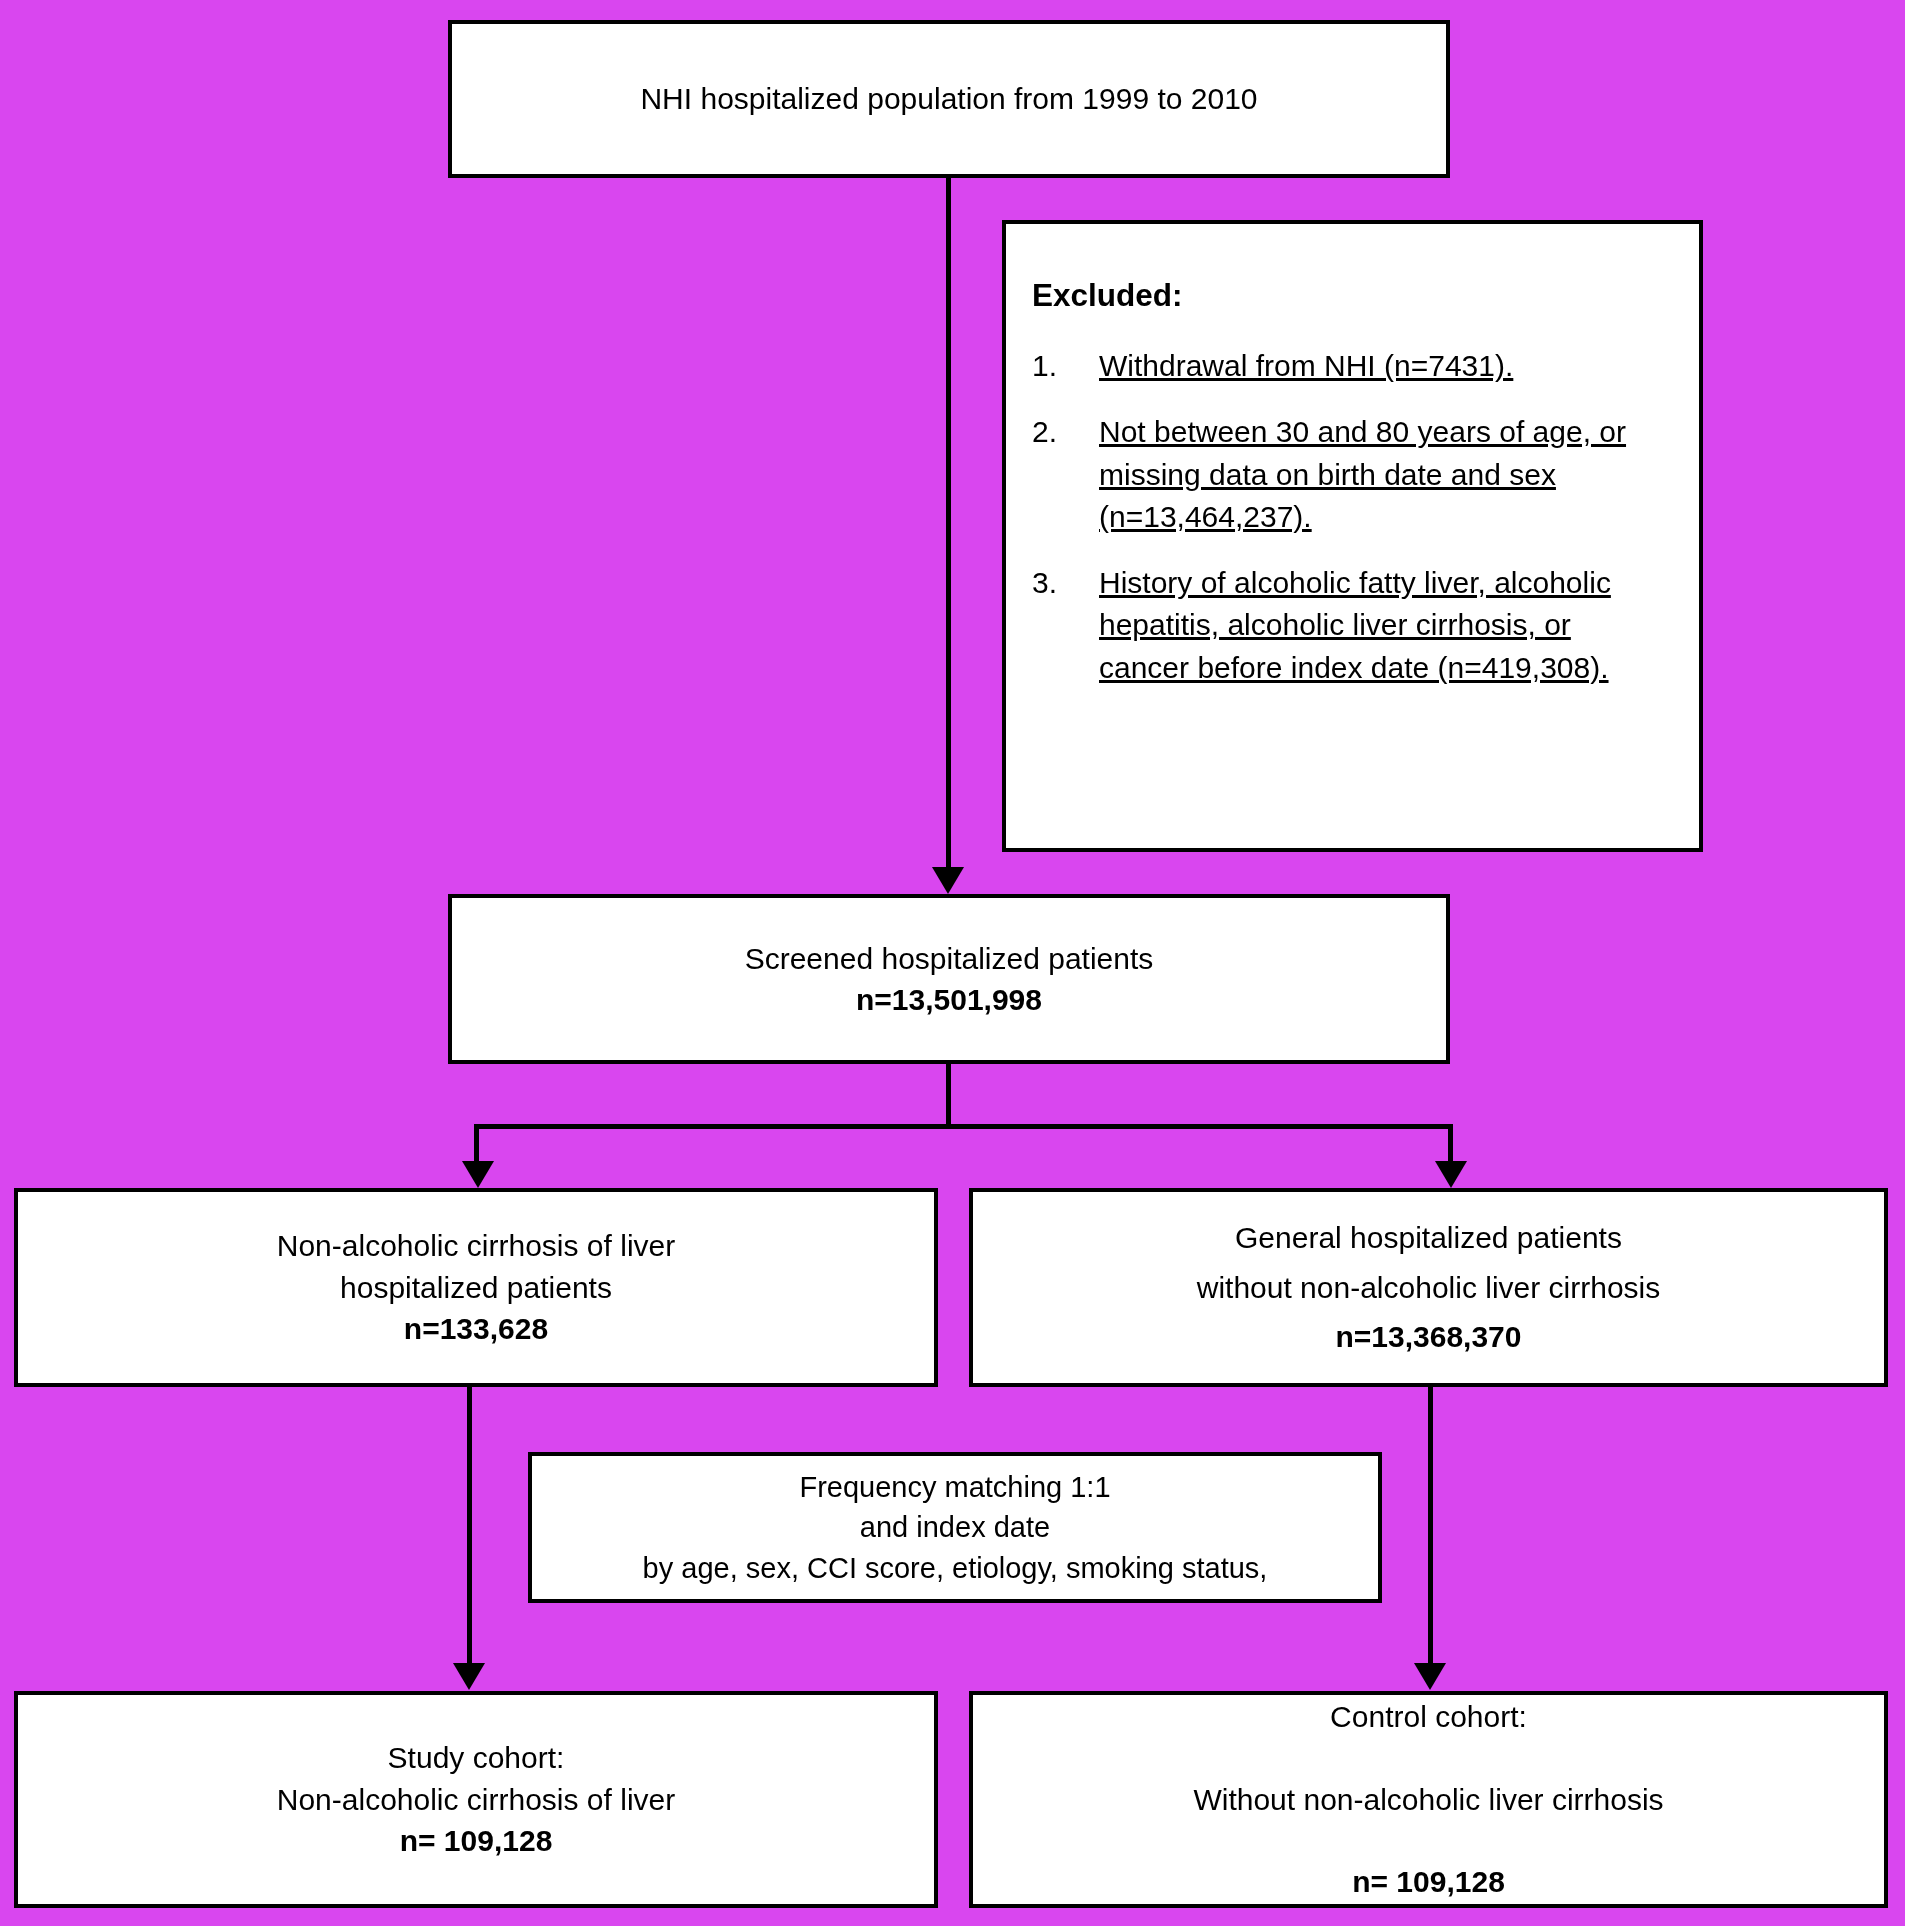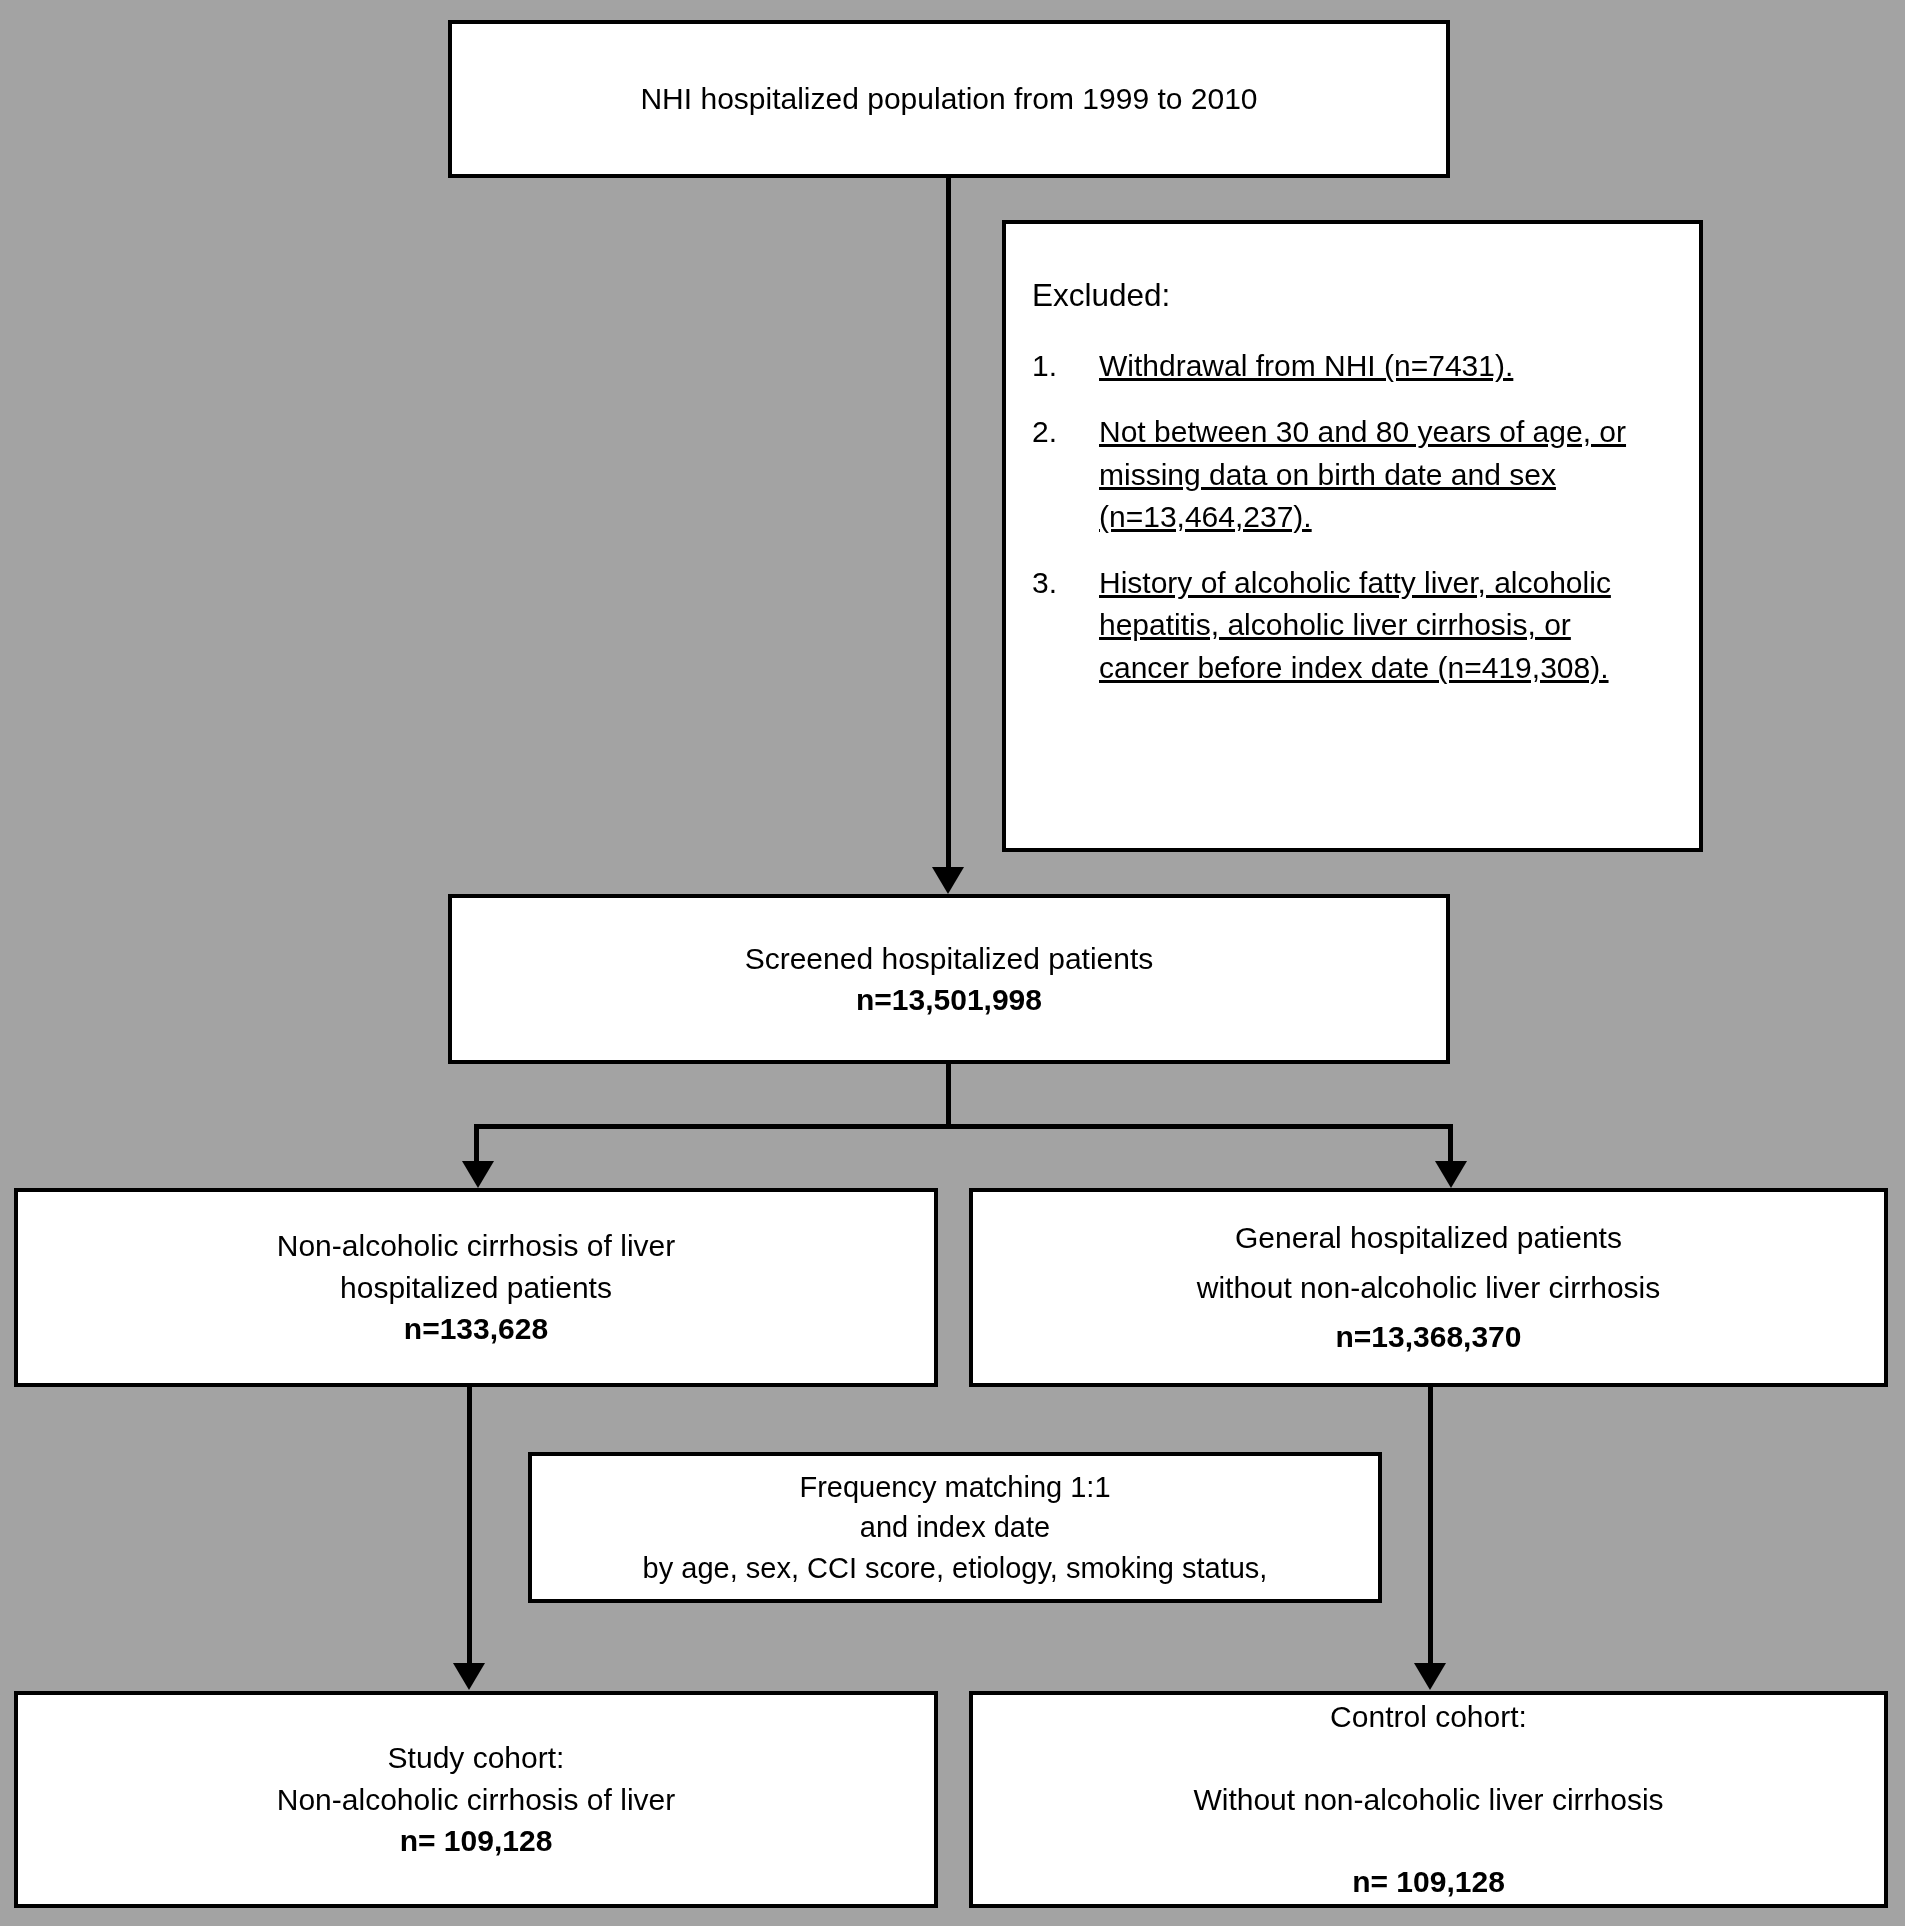--- a/index.html
+++ b/index.html
@@ -8,21 +8,21 @@
     background: #ffffff;
   }
   body {
     font-family: "Liberation Sans", sans-serif;
     color: #000000;
   }
   #canvas {
     position: relative;
     width: 1906px;
     height: 1926px;
-    background: #a3a3a3;
+    background: #d946ef;
     overflow: hidden;
   }
   .box {
     position: absolute;
     box-sizing: border-box;
     border: 4.5px solid #000000;
     background: #ffffff;
     display: flex;
     flex-direction: column;
     align-items: center;
@@ -40,21 +40,21 @@
                      align-items: flex-start; justify-content: flex-start;
                      text-align: left; padding: 50px 30px 0 26px; }
   #box-screened    { left: 448px;  top: 894px; width: 1002px; height: 170px; }
   #box-case        { left: 14px;   top: 1188px; width: 924px; height: 199px; }
   #box-general     { left: 969px; top: 1188px; width: 919px; height: 199px; gap: 8px; }
   #box-matching    { left: 528px;  top: 1440px; width: 854px; height: 151px; font-size: 29px; margin-top: 12px; }
   #box-study       { left: 14px;   top: 1691px; width: 924px; height: 217px; }
   #box-control     { left: 969px; top: 1691px; width: 919px; height: 217px; gap: 41px; }
 
   
-  .excl-title { font-weight: normal; font-size: 31.5px; margin-bottom: 28px; }
+  .excl-title { font-weight: bold; font-size: 31.5px; margin-bottom: 28px; }
   .excl-item  { display: flex; font-size: 30px; line-height: 1.42; margin-bottom: 23px; }
   .excl-num   { width: 67px; flex: 0 0 67px; }
   .excl-text  { flex: 1 1 auto; text-decoration: underline; }
 
   
   .vline {
     position: absolute;
     width: 4.5px;
     background: #000000;
   }

